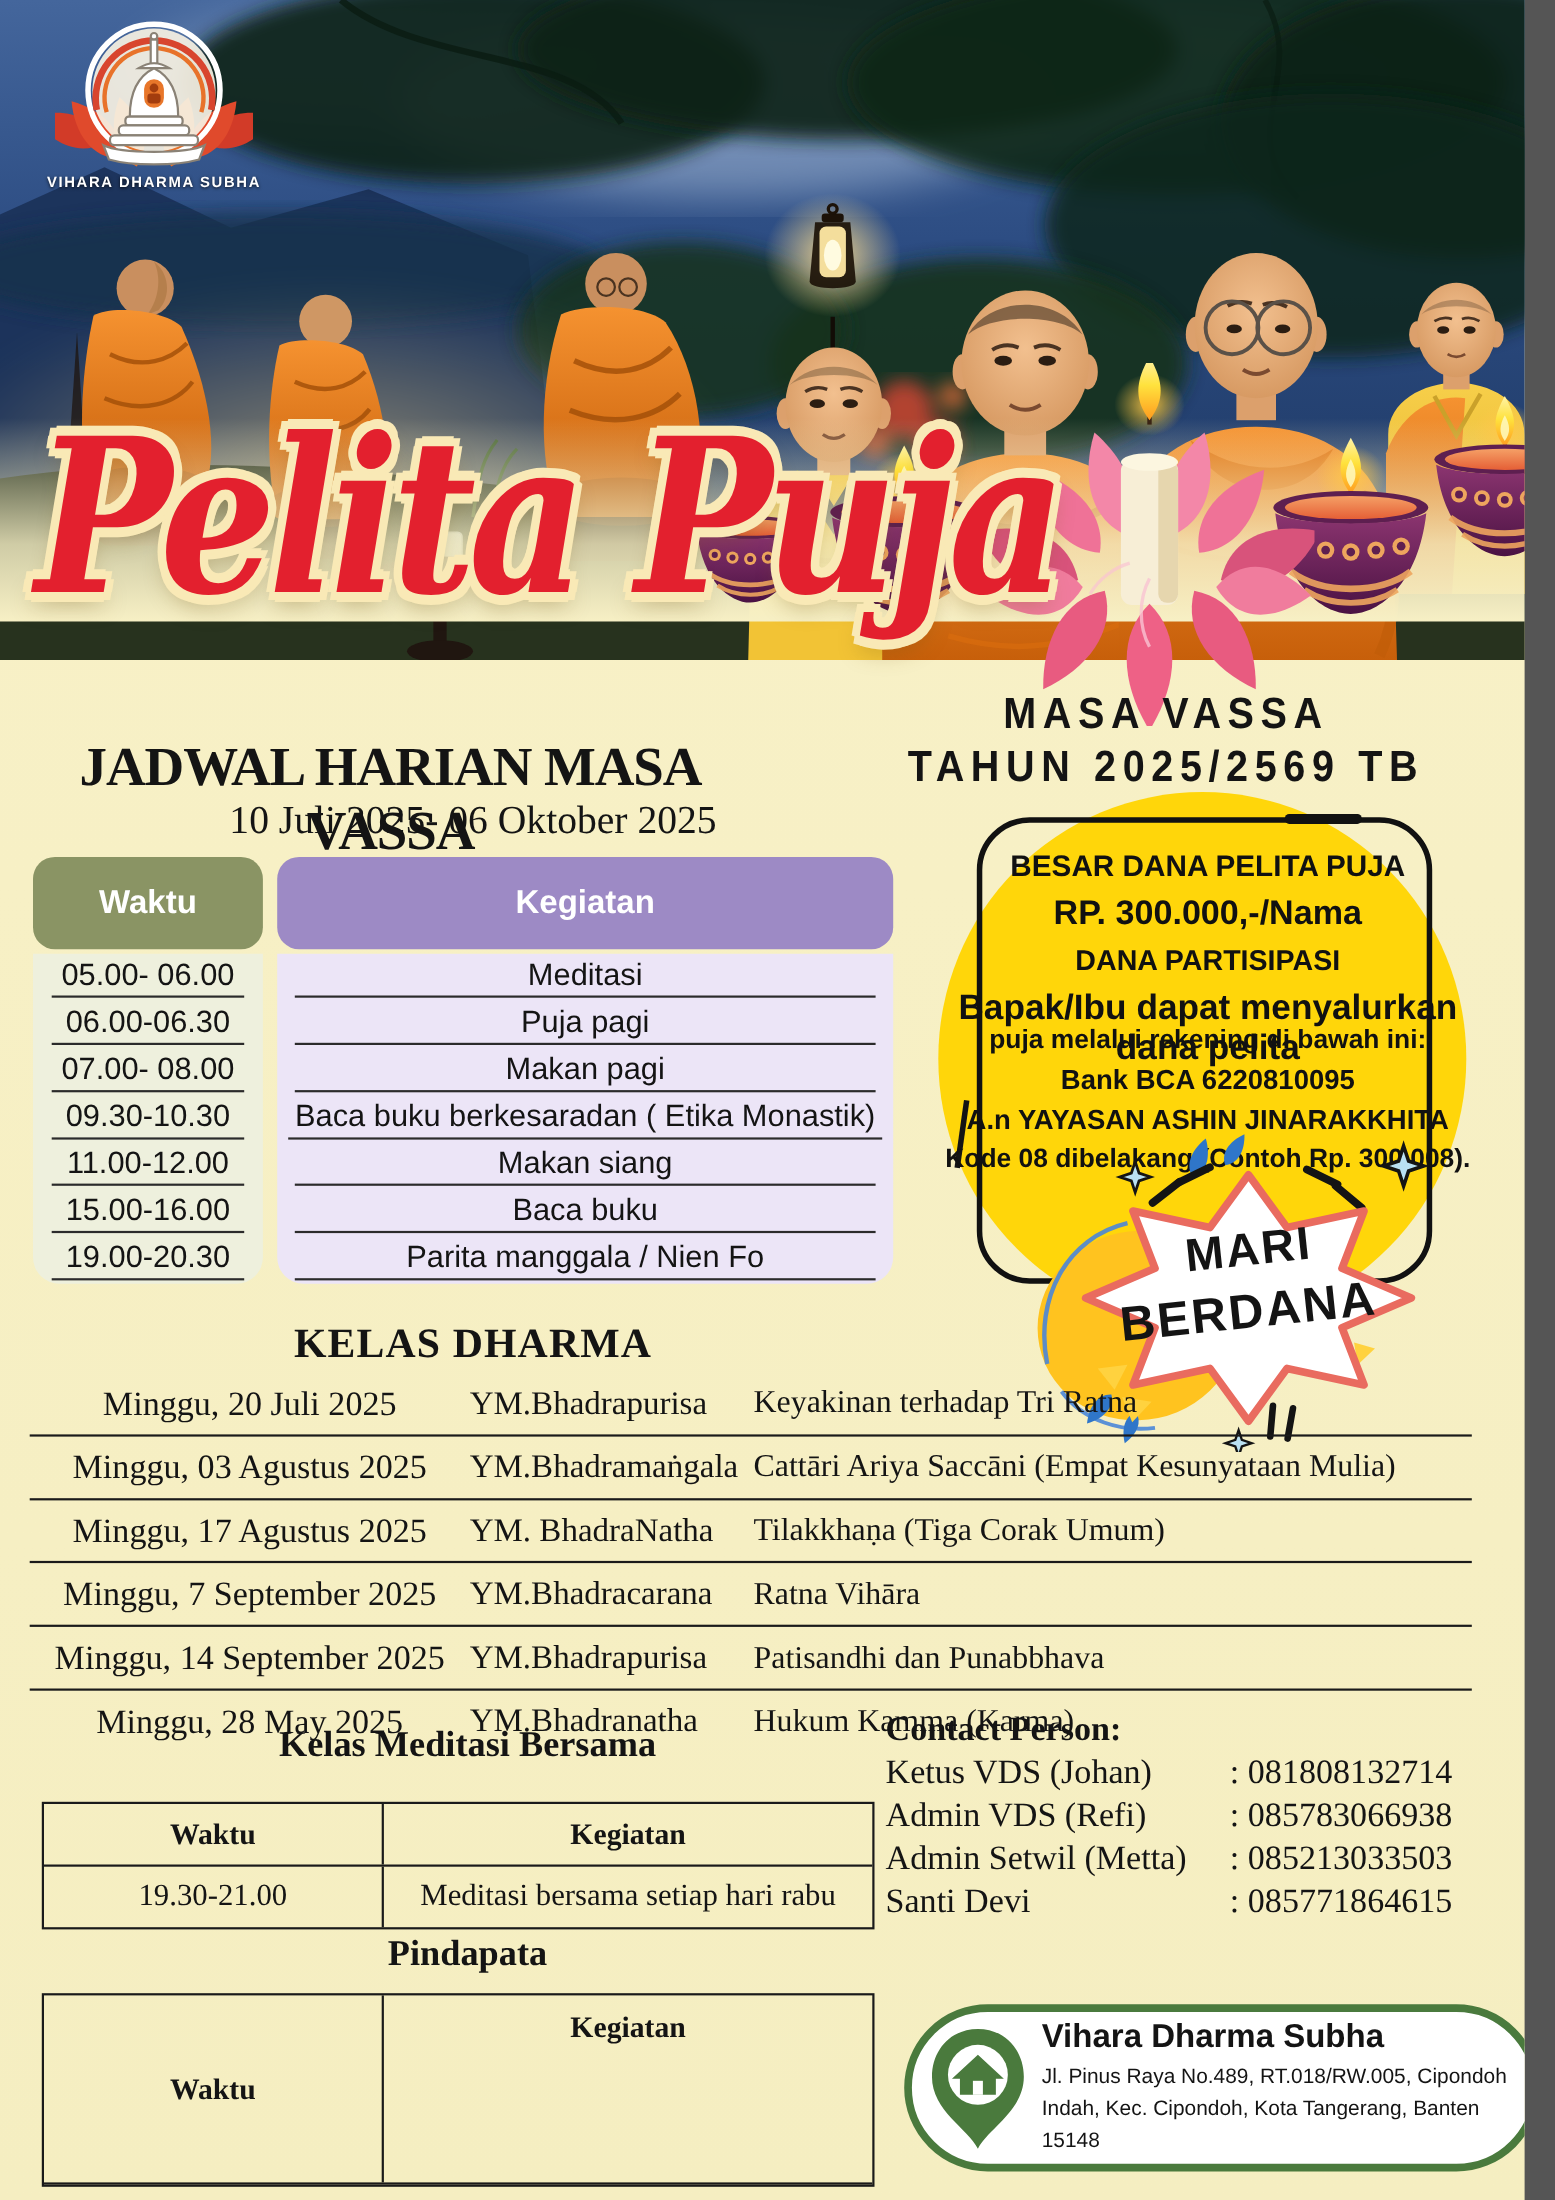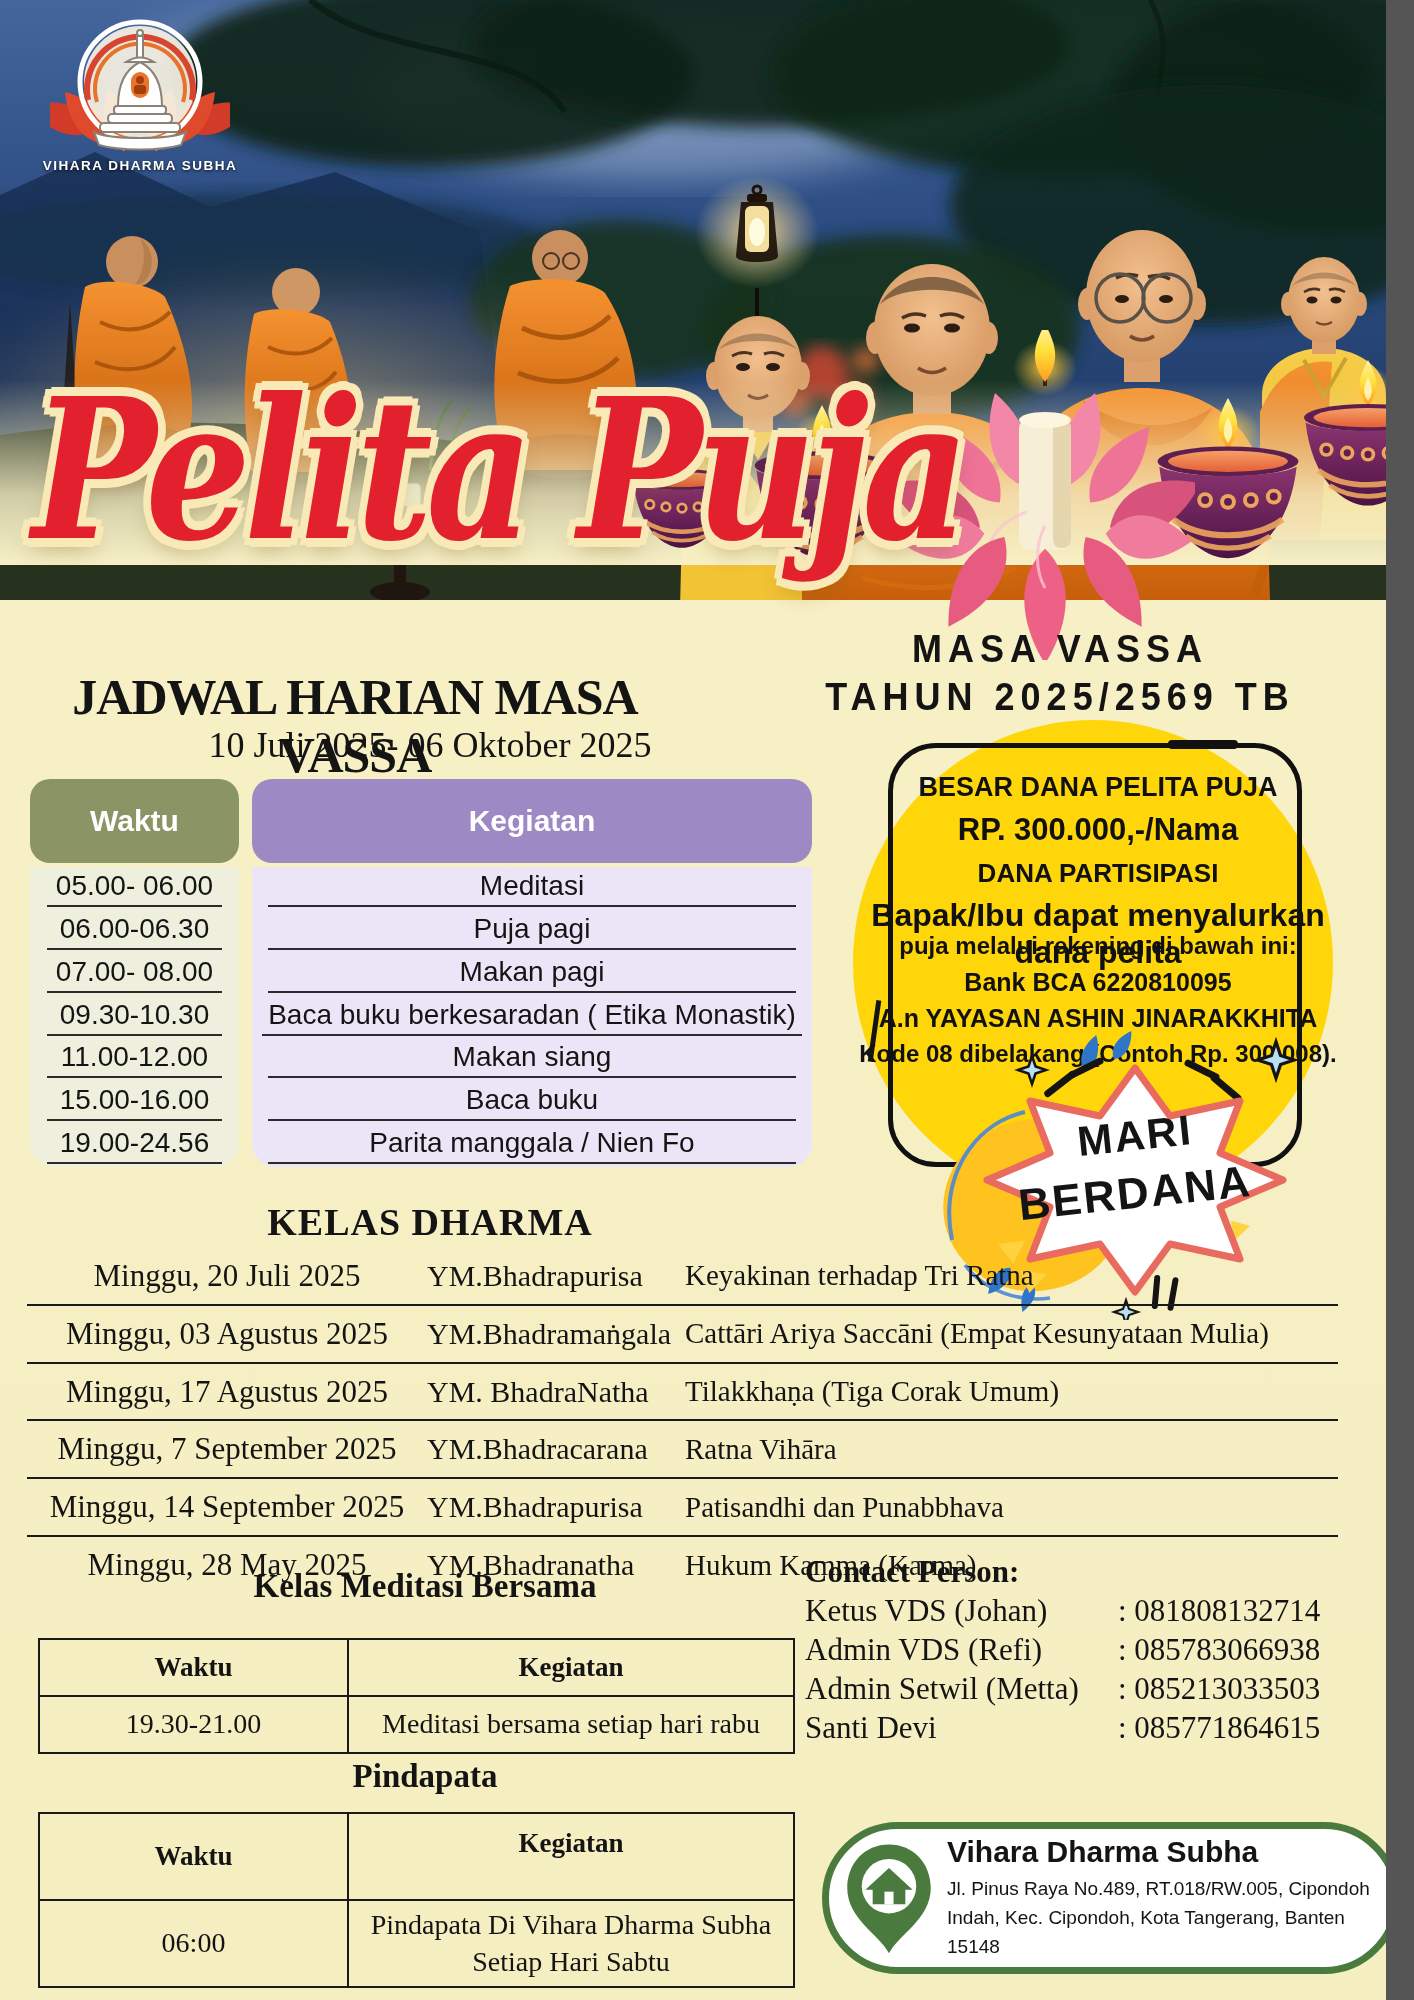--- a/index.html
+++ b/index.html
@@ -398,21 +398,21 @@
     <div class="sched-cell w-cell">
         <span>09.30-10.30</span>
       </div>
     <div class="sched-cell w-cell">
         <span>11.00-12.00</span>
       </div>
     <div class="sched-cell w-cell">
         <span>15.00-16.00</span>
       </div>
     <div class="sched-cell w-cell">
-        <span>19.00-24.56</span>
+        <span>19.00-20.30</span>
       </div>
   </div>
   <div class="abs sched-col" style="left:252px;top:867px;width:560px;height:300px;background:#ece5f7;border-radius:0 0 24px 24px;font-size:27px;">
     <div class="sched-cell k-cell">
         <span>Meditasi</span>
       </div>
     <div class="sched-cell k-cell">
         <span>Puja pagi</span>
       </div>
     <div class="sched-cell k-cell">
@@ -549,27 +549,20 @@
         <div>: 085771864615</div>
     </div>
   </div>
 
   <div class="abs ctr h-serif" style="left:125px;top:1758px;width:600px;font-size:33px;">Pindapata</div>
   <div class="abs btable" style="left:38px;top:1812px;width:753px;height:172px;">
     <div class="trow hd">
       <div class="c1 bt-h">Waktu</div>
       <div class="c2 bt-h" style="justify-content:flex-start;padding-top:14px;">Kegiatan</div>
     </div>
-    <div class="trow">
-      <div class="c1 bt-d">06:00</div>
-      <div class="c2 bt-d">
-        <div>Pindapata Di Vihara Dharma Subha</div>
-        <div>Setiap Hari Sabtu</div>
-      </div>
-    </div>
   </div>
 
   <div class="abs vcard" style="left:822px;top:1822px;width:578px;height:152px;">
     <svg width="92" height="118" viewBox="0 0 100 130" style="flex:0 0 auto;">
       <path d="M50,6 C77,6 96,27 96,54 C96,88 60,106 50,126 C40,106 4,88 4,54 C4,27 23,6 50,6 Z" fill="#4a7a3d"></path>
       <circle cx="50" cy="52" r="30" fill="#fff"></circle>
       <path d="M50,32 L76,56 L68,56 L68,72 L32,72 L32,56 L24,56 Z" fill="#4a7a3d"></path>
       <rect x="45" y="58" width="10" height="14" fill="#fff"></rect>
     </svg>
     <div style="padding-left:12px;">

